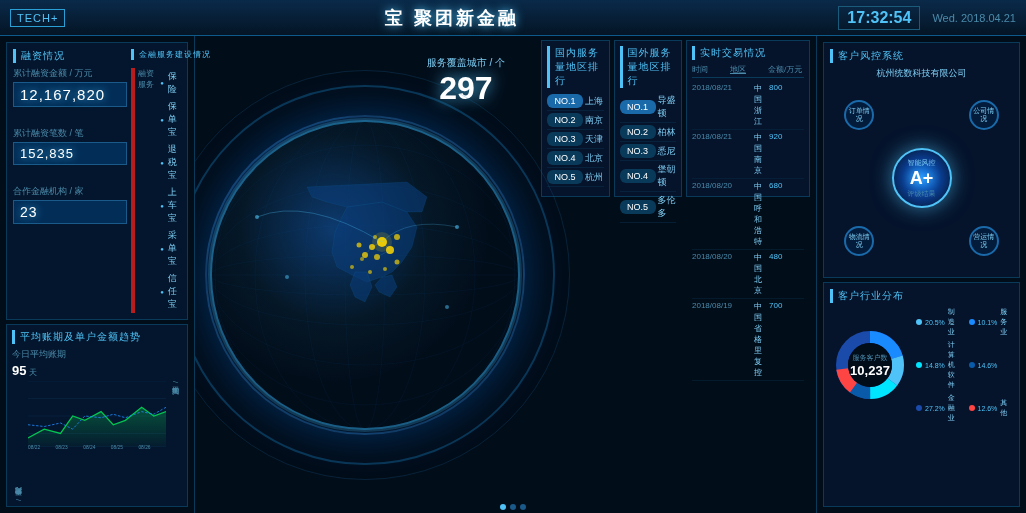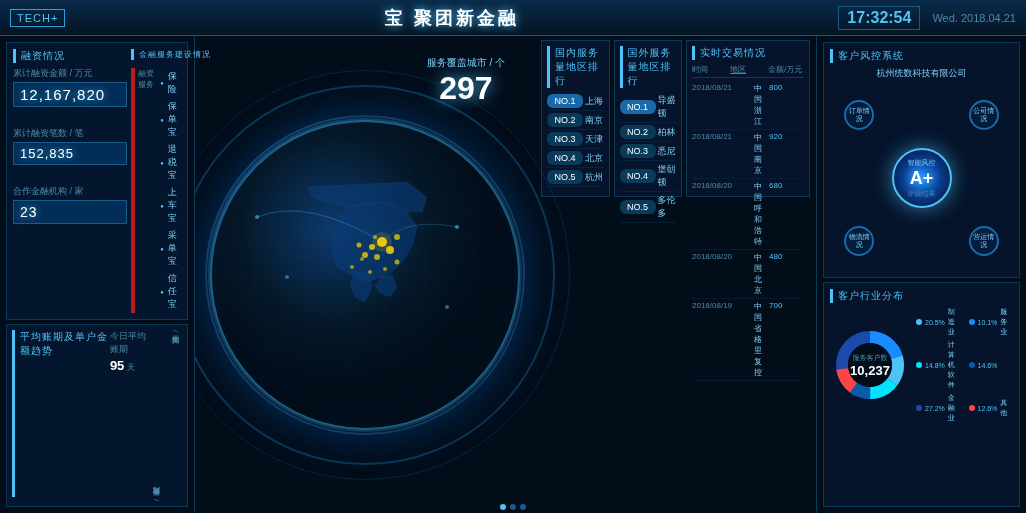--- a/index.html
+++ b/index.html
@@ -501,21 +501,21 @@
               <li>退税宝</li>
               <li>上车宝</li>
               <li>采单宝</li>
               <li>信任宝</li>
             </ul>
           </div>
         </div>
       </div>
     </div>
 
-    <div class="panel-section chart-section" style="flex:1; display:flex; flex-direction:row; padding:5px;">
+    <div class="panel-section chart-section" style="flex:1; display:flex; flex-direction:column; padding:5px;">
       <div class="section-title">平均账期及单户金额趋势</div>
       <div class="chart-header">
         <div class="chart-stats">
           <div class="chart-stat">
             <div class="stat-label">今日平均账期</div>
             <span class="val">95</span>
             <span class="unit">天</span>
           </div>
         </div>
       </div>

